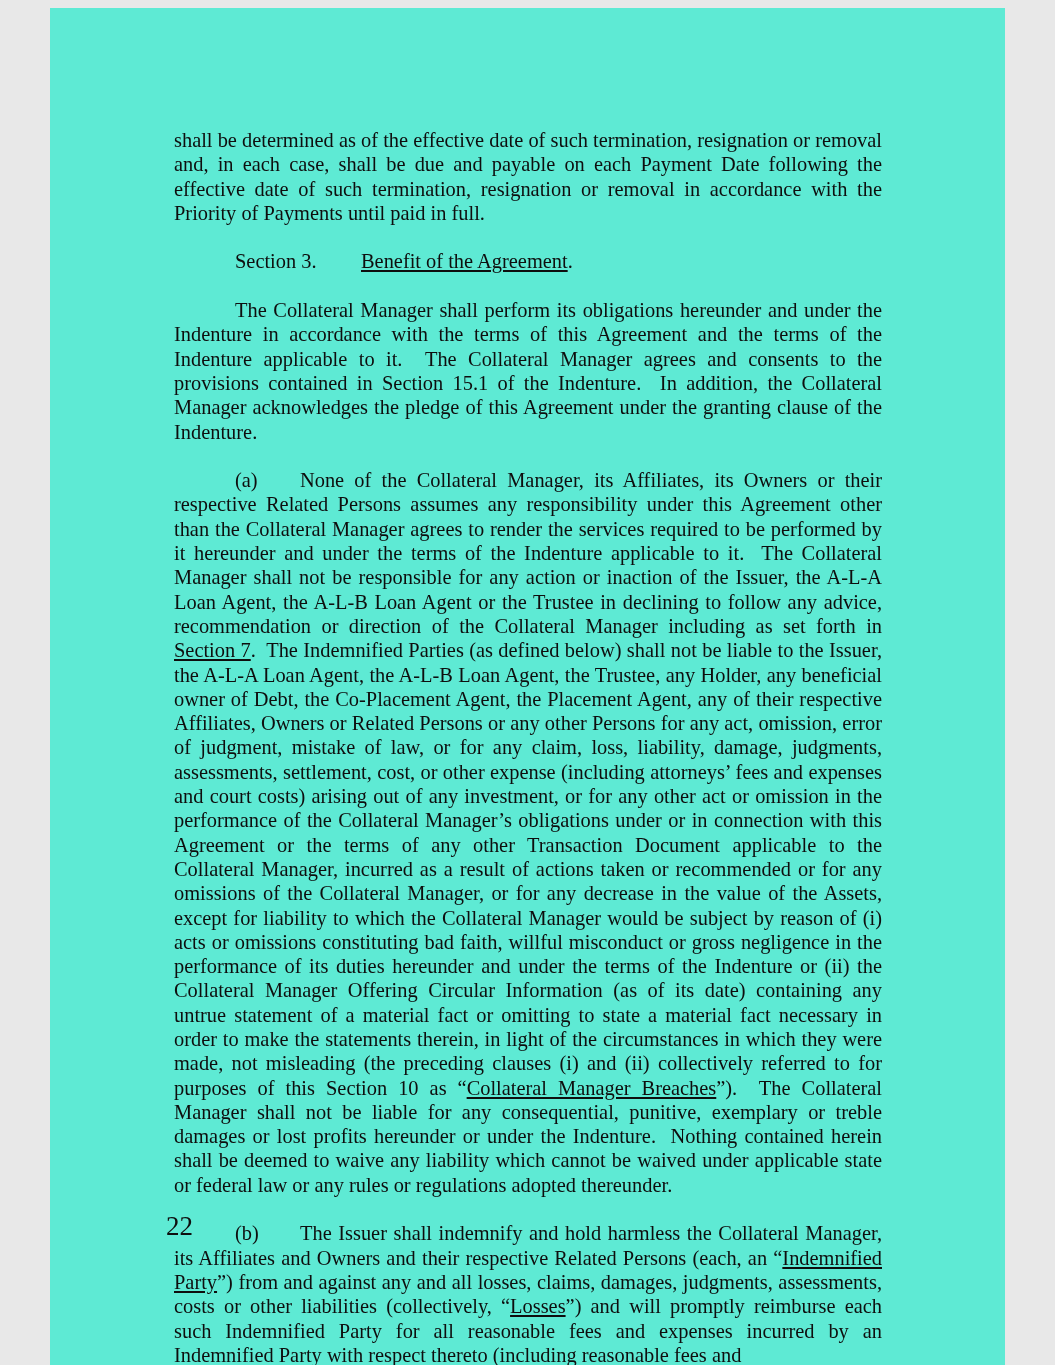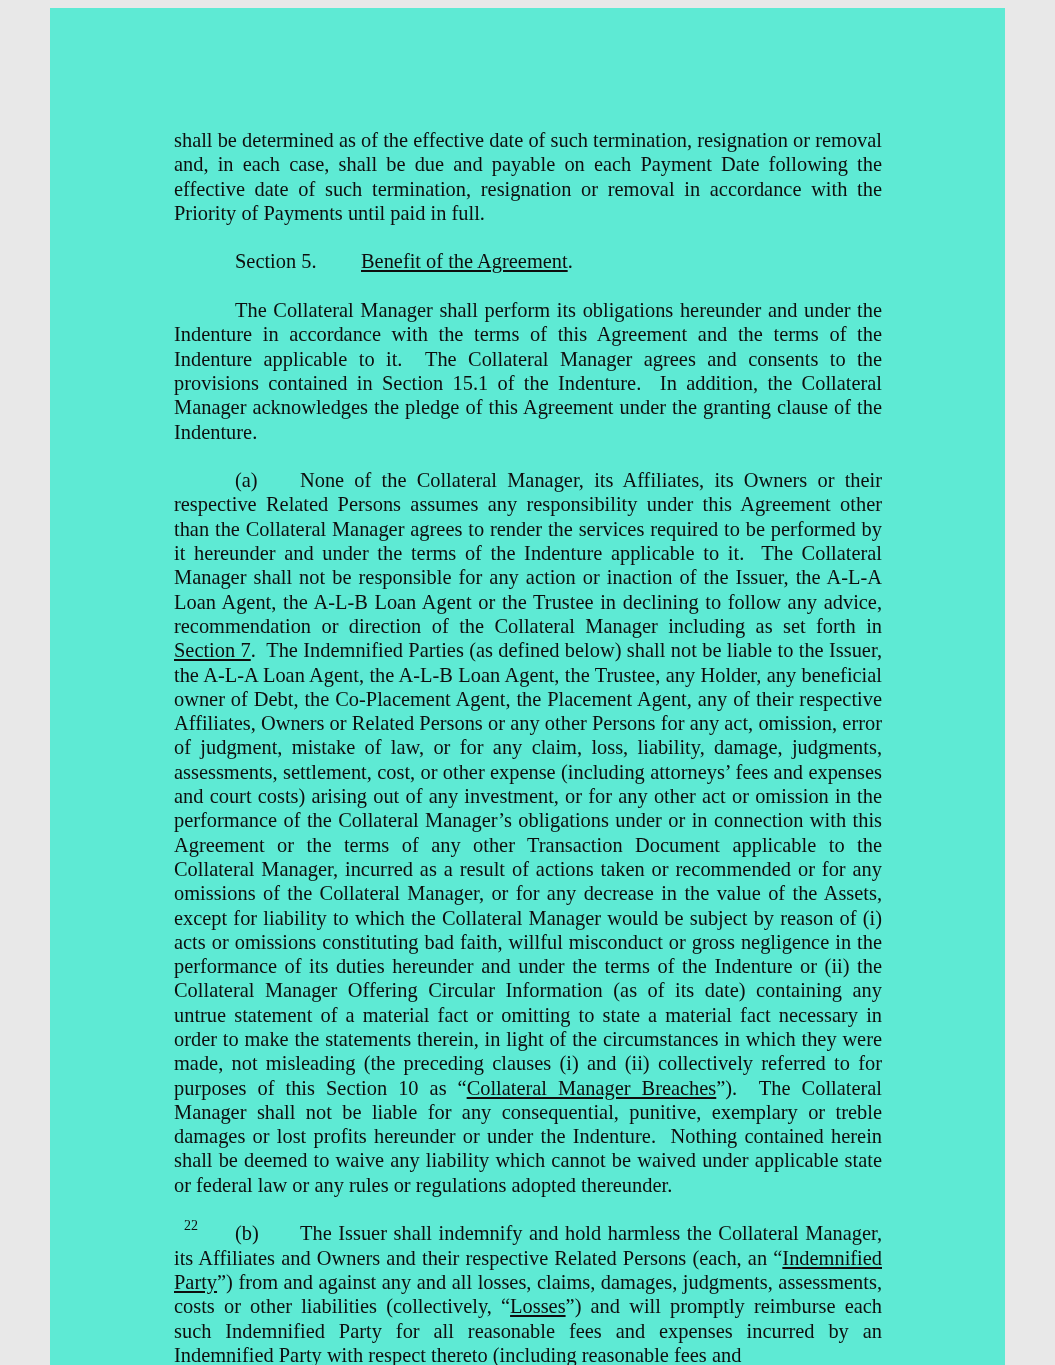--- a/index.html
+++ b/index.html
@@ -34,34 +34,34 @@
     text-indent: 0;
   }
   .para-label {
     display: inline-block;
     width: 65px;
     text-indent: 0;
   }
   .u { text-decoration: underline; text-align: center; }
   .page-number {
     position: absolute;
-    left: 134px;
+    left: 116px;
     top: 1206px;
-    font-size: 14px;
+    font-size: 27px;
     line-height: 24.3px;
   }
 </style>
 </head>
 <body>
 
 <div class="page">
 
   <p class="para">shall be determined as of the effective date of such termination, resignation or removal and, in each case, shall be due and payable on each Payment Date following the effective date of such termination, resignation or removal in accordance with the Priority of Payments until paid in full.</p>
 
-  <p class="heading"><span class="sec-label">Section 5.</span><span class="u">Benefit of the Agreement</span><span>.</span></p>
+  <p class="heading"><span class="sec-label">Section 3.</span><span class="u">Benefit of the Agreement</span><span>.</span></p>
 
   <p class="para indent">The Collateral Manager shall perform its obligations hereunder and under the Indenture in accordance with the terms of this Agreement and the terms of the Indenture applicable to it.&nbsp; The Collateral Manager agrees and consents to the provisions contained in Section 15.1 of the Indenture.&nbsp; In addition, the Collateral Manager acknowledges the pledge of this Agreement under the granting clause of the Indenture.</p>
 
 
   <p class="para indent"><span class="para-label">(a)</span><span>None of the Collateral Manager, its Affiliates, its Owners or their respective Related Persons assumes any responsibility under this Agreement other than the Collateral Manager agrees to render the services required to be performed by it hereunder and under the terms of the Indenture applicable to it.&nbsp; The Collateral Manager shall not be responsible for any action or inaction of the Issuer, the A-L-A Loan Agent, the A-L-B Loan Agent or the Trustee in declining to follow any advice, recommendation or direction of the Collateral Manager including as set forth in </span><span class="u">Section 7</span><span>.&nbsp; The Indemnified Parties (as defined below) shall not be liable to the Issuer, the A-L-A Loan Agent, the A-L-B Loan Agent, the Trustee, any Holder, any beneficial owner of Debt, the Co-Placement Agent, the Placement Agent, any of their respective Affiliates, Owners or Related Persons or any other Persons for any act, omission, error of judgment, mistake of law, or for any claim, loss, liability, damage, judgments, assessments, settlement, cost, or other expense (including attorneys’ fees and expenses and court costs) arising out of any investment, or for any other act or omission in the performance of the Collateral Manager’s obligations under or in connection with this Agreement or the terms of any other Transaction Document applicable to the Collateral Manager, incurred as a result of actions taken or recommended or for any omissions of the Collateral Manager, or for any decrease in the value of the Assets, except for liability to which the Collateral Manager would be subject by reason of (i) acts or omissions constituting bad faith, willful misconduct or gross negligence in the performance of its duties hereunder and under the terms of the Indenture or (ii) the Collateral Manager Offering Circular Information (as of its date) containing any untrue statement of a material fact or omitting to state a material fact necessary in order to make the statements therein, in light of the circumstances in which they were made, not misleading (the preceding clauses (i) and (ii) collectively referred to for purposes of this Section 10 as “</span><span class="u">Collateral Manager Breaches</span><span>”).&nbsp; The Collateral Manager shall not be liable for any consequential, punitive, exemplary or treble damages or lost profits hereunder or under the Indenture.&nbsp; Nothing contained herein shall be deemed to waive any liability which cannot be waived under applicable state or federal law or any rules or regulations adopted thereunder.</span></p>
 
   <p class="para indent"><span class="para-label">(b)</span><span>The Issuer shall indemnify and hold harmless the Collateral Manager, its Affiliates and Owners and their respective Related Persons (each, an “</span><span class="u">Indemnified Party</span><span>”) from and against any and all losses, claims, damages, judgments, assessments, costs or other liabilities (collectively, “</span><span class="u">Losses</span><span>”) and will promptly reimburse each such Indemnified Party for all reasonable fees and expenses incurred by an Indemnified Party with respect thereto (including reasonable fees and</span></p>
 
   <div class="page-number">22</div>
 

